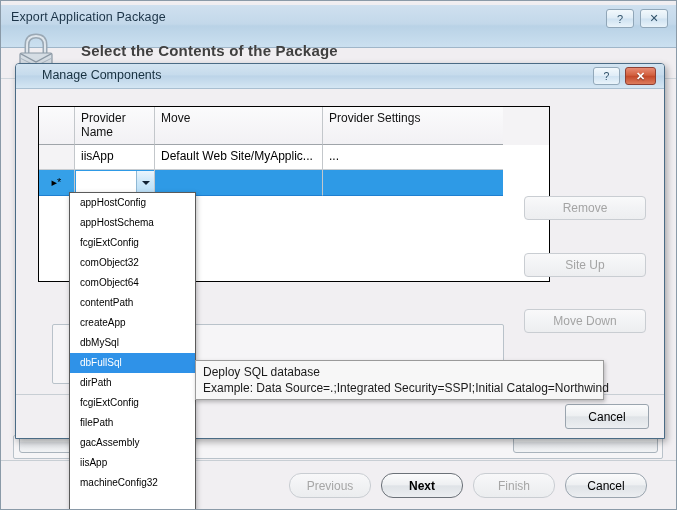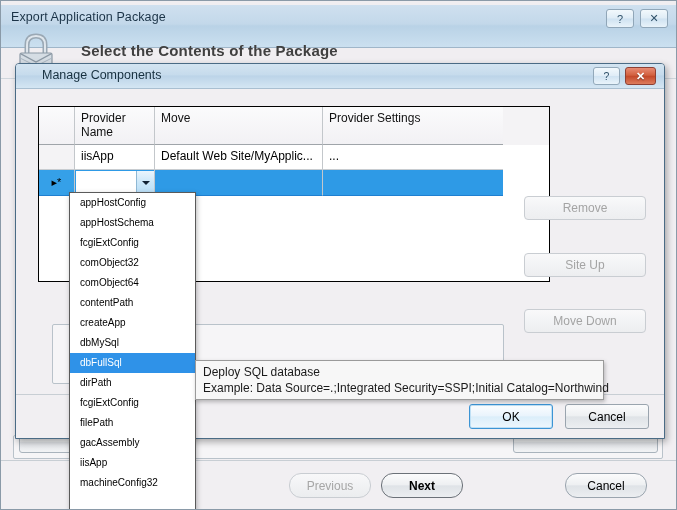--- a/index.html
+++ b/index.html
@@ -313,20 +313,21 @@
     <div id="bg-panel"></div>
   </div>
 
   <div id="bg-button-left"></div>
   <div id="bg-button-right"></div>
 
   <div id="outer-footer-sep"></div>
   <div id="wizard-buttons">
     <div class="wz-btn disabled" id="btn-previous">Previous</div>
     <div class="wz-btn default" id="btn-next">Next</div>
+    <div class="wz-btn disabled" id="btn-finish">Finish</div>
     <div class="wz-btn" id="btn-cancel2">Cancel</div>
   </div>
 
   <div id="inner-dialog">
 
     <div id="inner-titlebar">
       <div id="inner-title-text">Manage Components</div>
       <div id="inner-help-btn">?</div>
       <div id="inner-close-btn">✕</div>
     </div>
@@ -360,21 +361,20 @@
       </div>
     </div>
 
     <div class="side-btn" id="btn-remove">Remove</div>
     <div class="side-btn" id="btn-move-up">Site Up</div>
     <div class="side-btn" id="btn-move-dn">Move Down</div>
 
     <div id="inner-lower-panel"></div>
 
     <div id="inner-footer-sep"></div>
-    <div class="dlg-btn" id="btn-ok">OK</div>
     <div class="dlg-btn" id="btn-cancel1">Cancel</div>
   </div>
 
   <div id="dropdown-list">
       <div class="dd-item">appHostConfig</div>
       <div class="dd-item">appHostSchema</div>
       <div class="dd-item">fcgiExtConfig</div>
       <div class="dd-item">comObject32</div>
       <div class="dd-item">comObject64</div>
       <div class="dd-item">contentPath</div>

